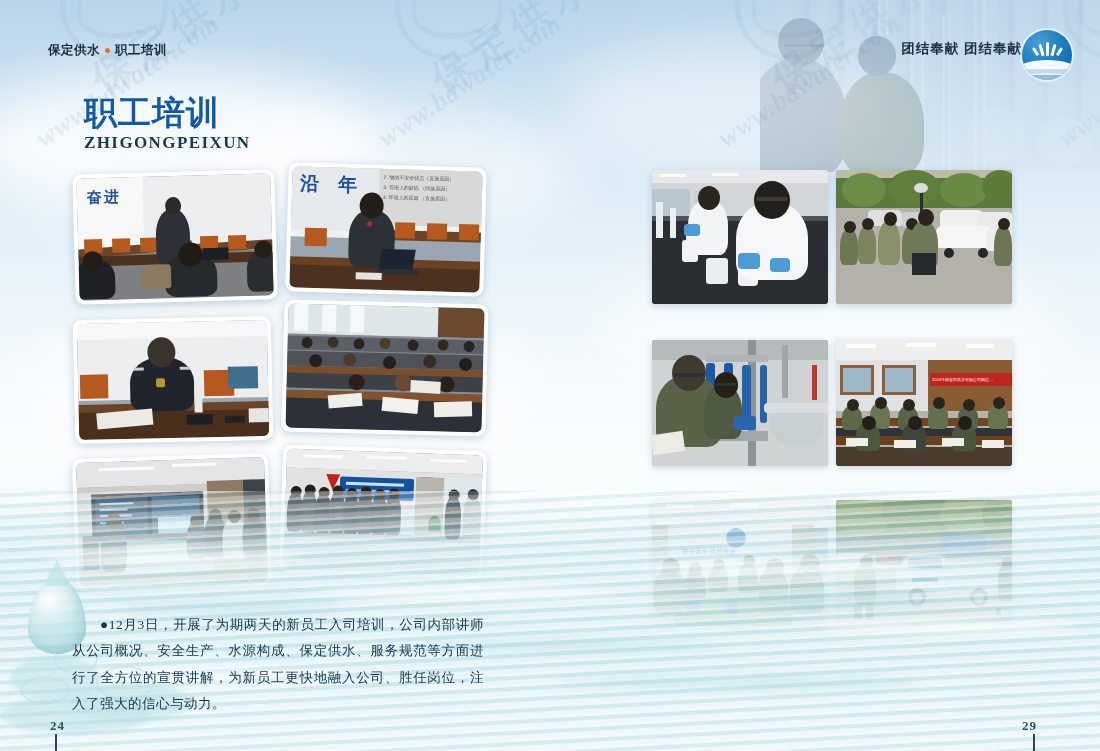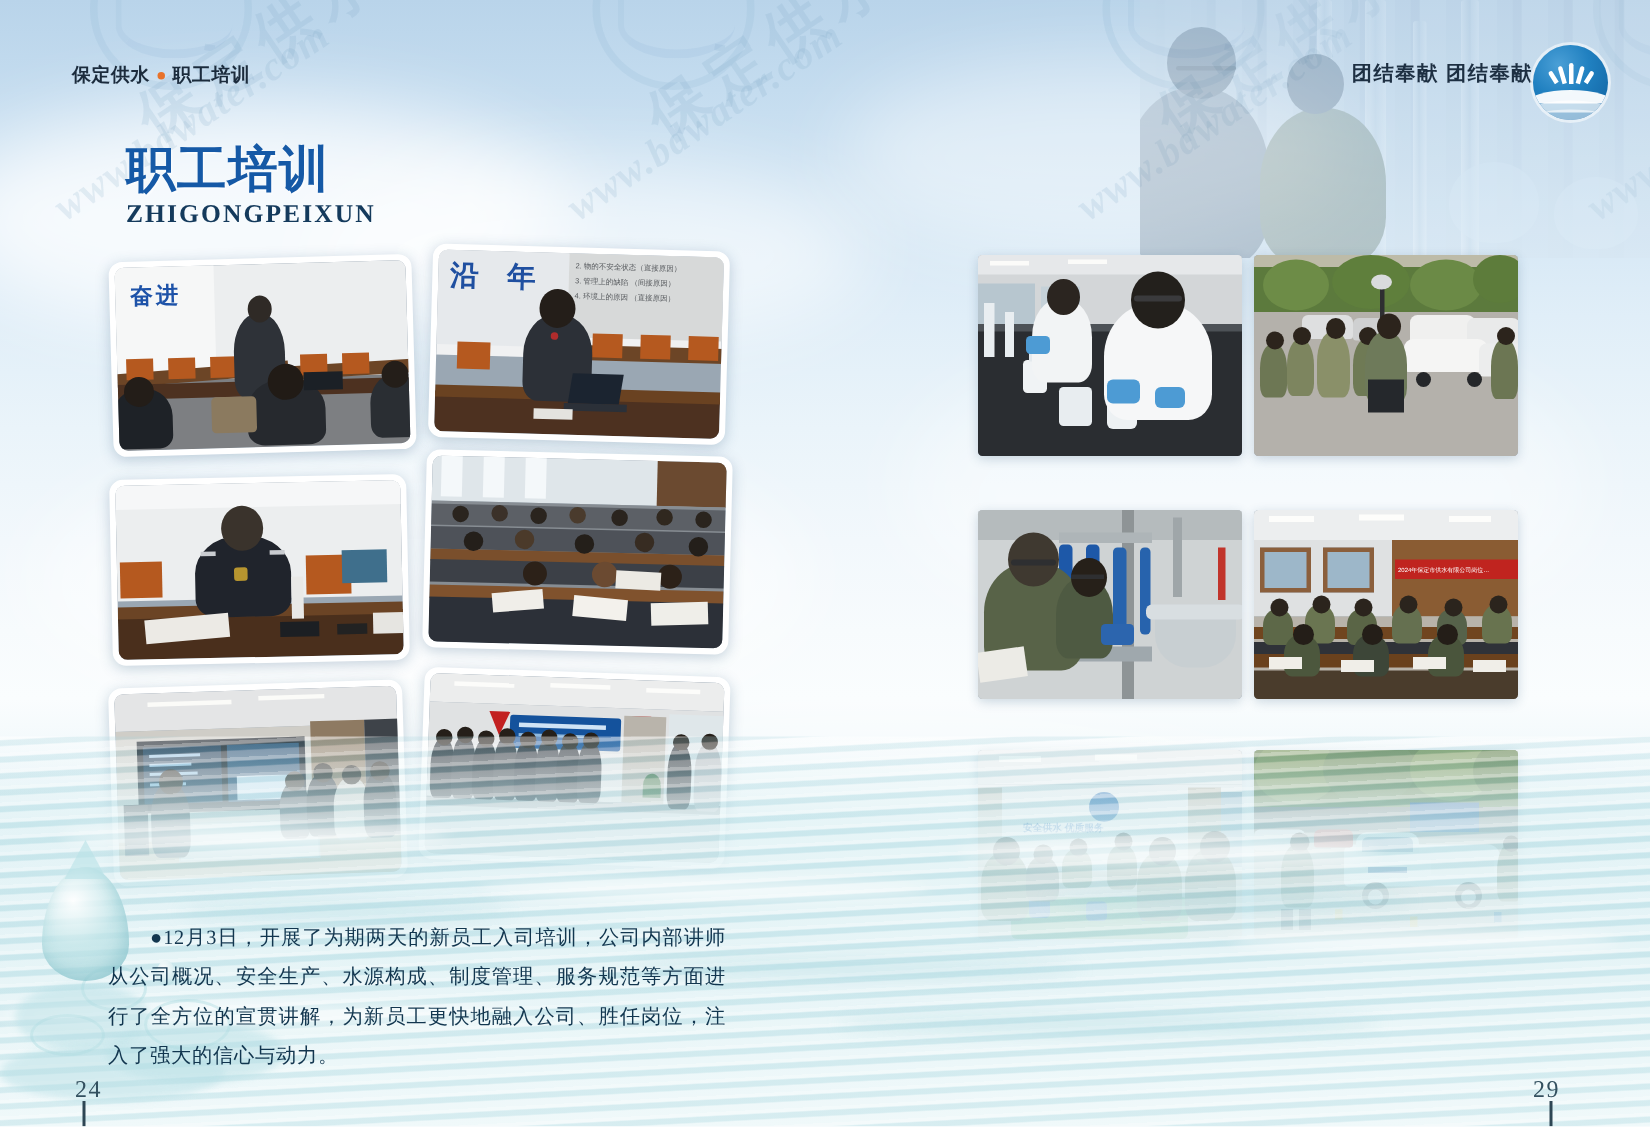--- a/index.html
+++ b/index.html
@@ -331,23 +331,24 @@
   .splash .ring {
     position: absolute;
     border-radius: 50%;
     border: 2px solid rgba(168,216,223,.55);
   }
 
   
   .pagenum {
     position: absolute;
     font-family: "Liberation Serif", "DejaVu Serif", serif;
-    font-size: 16px;
+    font-size: 13px;
     color: #33505f;
     letter-spacing: 1px;
+    font-weight: bold;
   }
   .pagenum-left  { left: 50px;  top: 718px; }
   .pagenum-right { left: 1022px; top: 718px; }
   .pagerule {
     position: absolute;
     width: 2px;
     background: #2e4654;
   }
   .pagerule-left  { left: 55px;  top: 734px; height: 17px; }
   .pagerule-right { left: 1033px; top: 734px; height: 17px; }
@@ -880,21 +881,21 @@
     <div class="blob" style="left:10px;  top:30px; width:90px; height:44px;"></div>
     <div class="blob" style="left:70px;  top:56px; width:120px;height:40px;"></div>
     <div class="blob" style="left:0px;   top:70px; width:150px;height:38px;"></div>
     <div class="ring" style="left:54px;  top:18px; width:44px; height:30px;"></div>
     <div class="ring" style="left:96px;  top:40px; width:58px; height:34px;"></div>
     <div class="ring" style="left:20px;  top:50px; width:50px; height:28px;"></div>
   </div>
   <div class="droplet"></div>
   <div class="droplet-sm"></div>
 
-  <div class="caption caption-left">●12月3日，开展了为期两天的新员工入司培训，公司内部讲师从公司概况、安全生产、水源构成、制度管理、服务规范等方面进行了全方位的宣贯讲解，为新员工更快地融入公司、胜任岗位，注入了强大的信心与动力。</div>
+  <div class="caption caption-left">●12月3日，开展了为期两天的新员工入司培训，公司内部讲师从公司概况、安全生产、水源构成、保定供水、服务规范等方面进行了全方位的宣贯讲解，为新员工更快地融入公司、胜任岗位，注入了强大的信心与动力。</div>
 
 
   <div class="pagenum pagenum-left">24</div>
   <div class="pagerule pagerule-left"></div>
 
   <div class="pagenum pagenum-right">29</div>
   <div class="pagerule pagerule-right"></div>
 
 </div>
 

